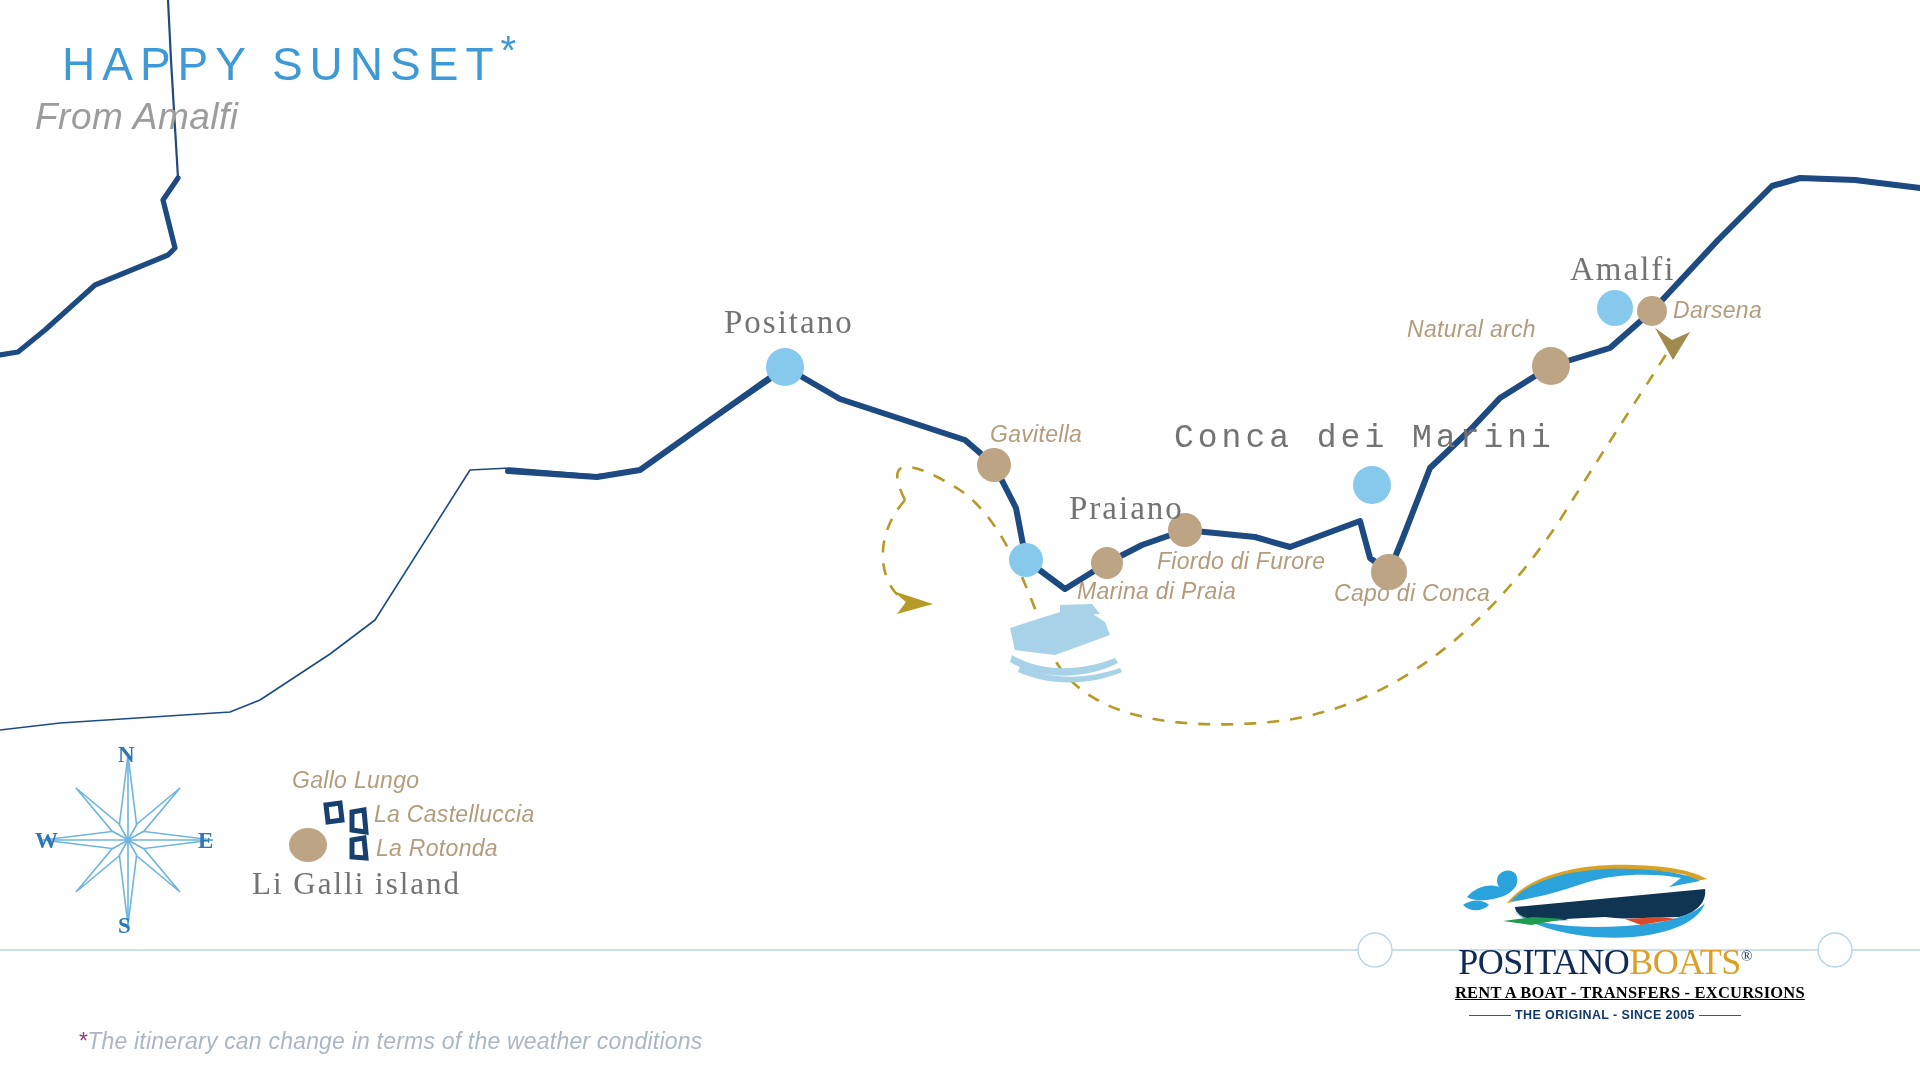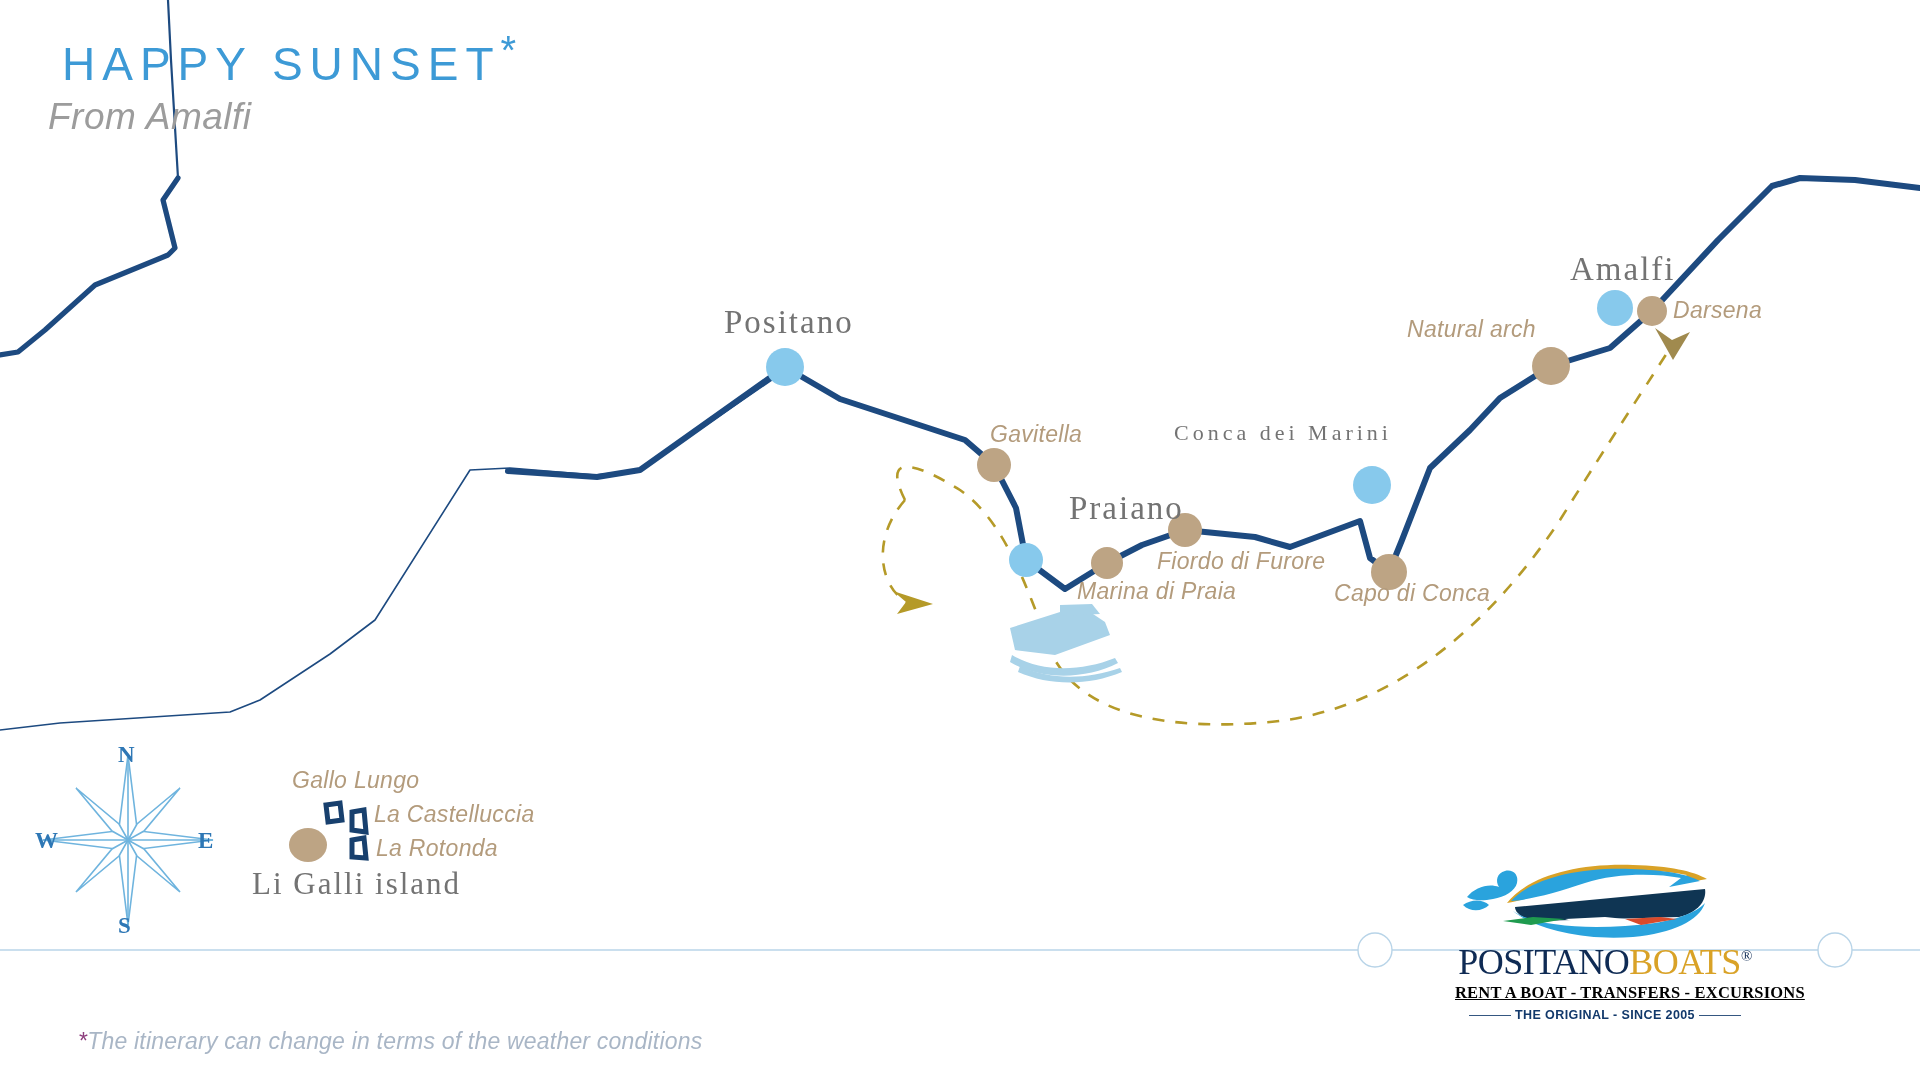--- a/index.html
+++ b/index.html
@@ -10,34 +10,34 @@
 
   
   .title-main{
     position:absolute;left:62px;top:28px;
     font-family:"Liberation Sans", sans-serif;
     font-size:46px;letter-spacing:7px;color:#3d9ad6;font-weight:300;
     white-space:nowrap;
   }
   .title-main .star{font-size:40px;vertical-align:super;}
   .title-sub{
-    position:absolute;left:48px;top:96px;
+    position:absolute;left:35px;top:96px;
     font-family:"Liberation Sans", sans-serif;
     font-style:italic;font-size:37px;color:#9c9c9c;font-weight:400;
     white-space:nowrap;letter-spacing:.5px;
   }
 
   
   .lbl{position:absolute;white-space:nowrap;}
   .lbl-serif{
     font-family:"Liberation Serif", serif;
     color:#737373;font-weight:400;letter-spacing:2px;
   }
   .lbl-town{font-size:33px;}
-  .lbl-region{font-size:22px;letter-spacing:4px;}
+  .lbl-region{font-size:33px;letter-spacing:4px;font-family:Liberation Mono, monospace;}
   .lbl-island{font-size:31px;letter-spacing:2px;}
   .lbl-ital{
     font-family:"Liberation Sans", sans-serif;
     font-style:italic;font-size:23px;color:#b39b7c;letter-spacing:.3px;
   }
   .lbl-gulf{
     font-family:"Liberation Sans", sans-serif;
     font-size:31px;color:#d6d2db;letter-spacing:3px;font-weight:400;
   }
   .compass-letter{

